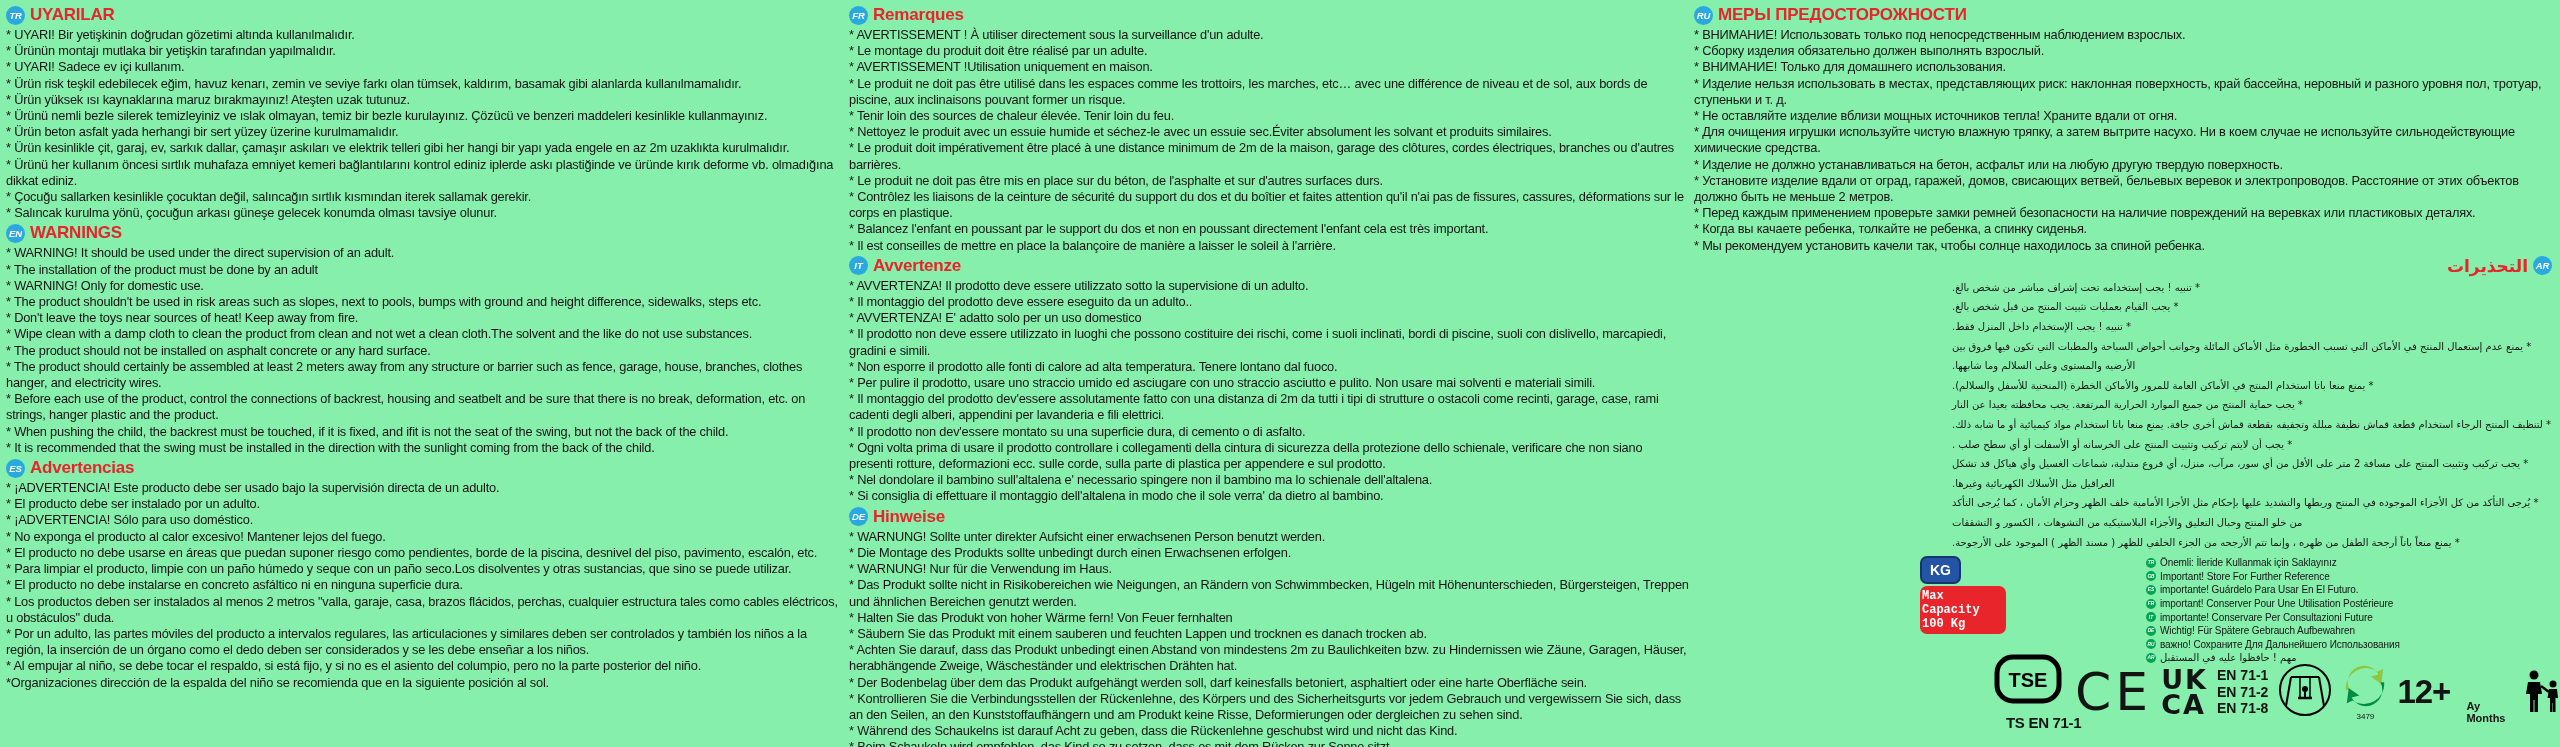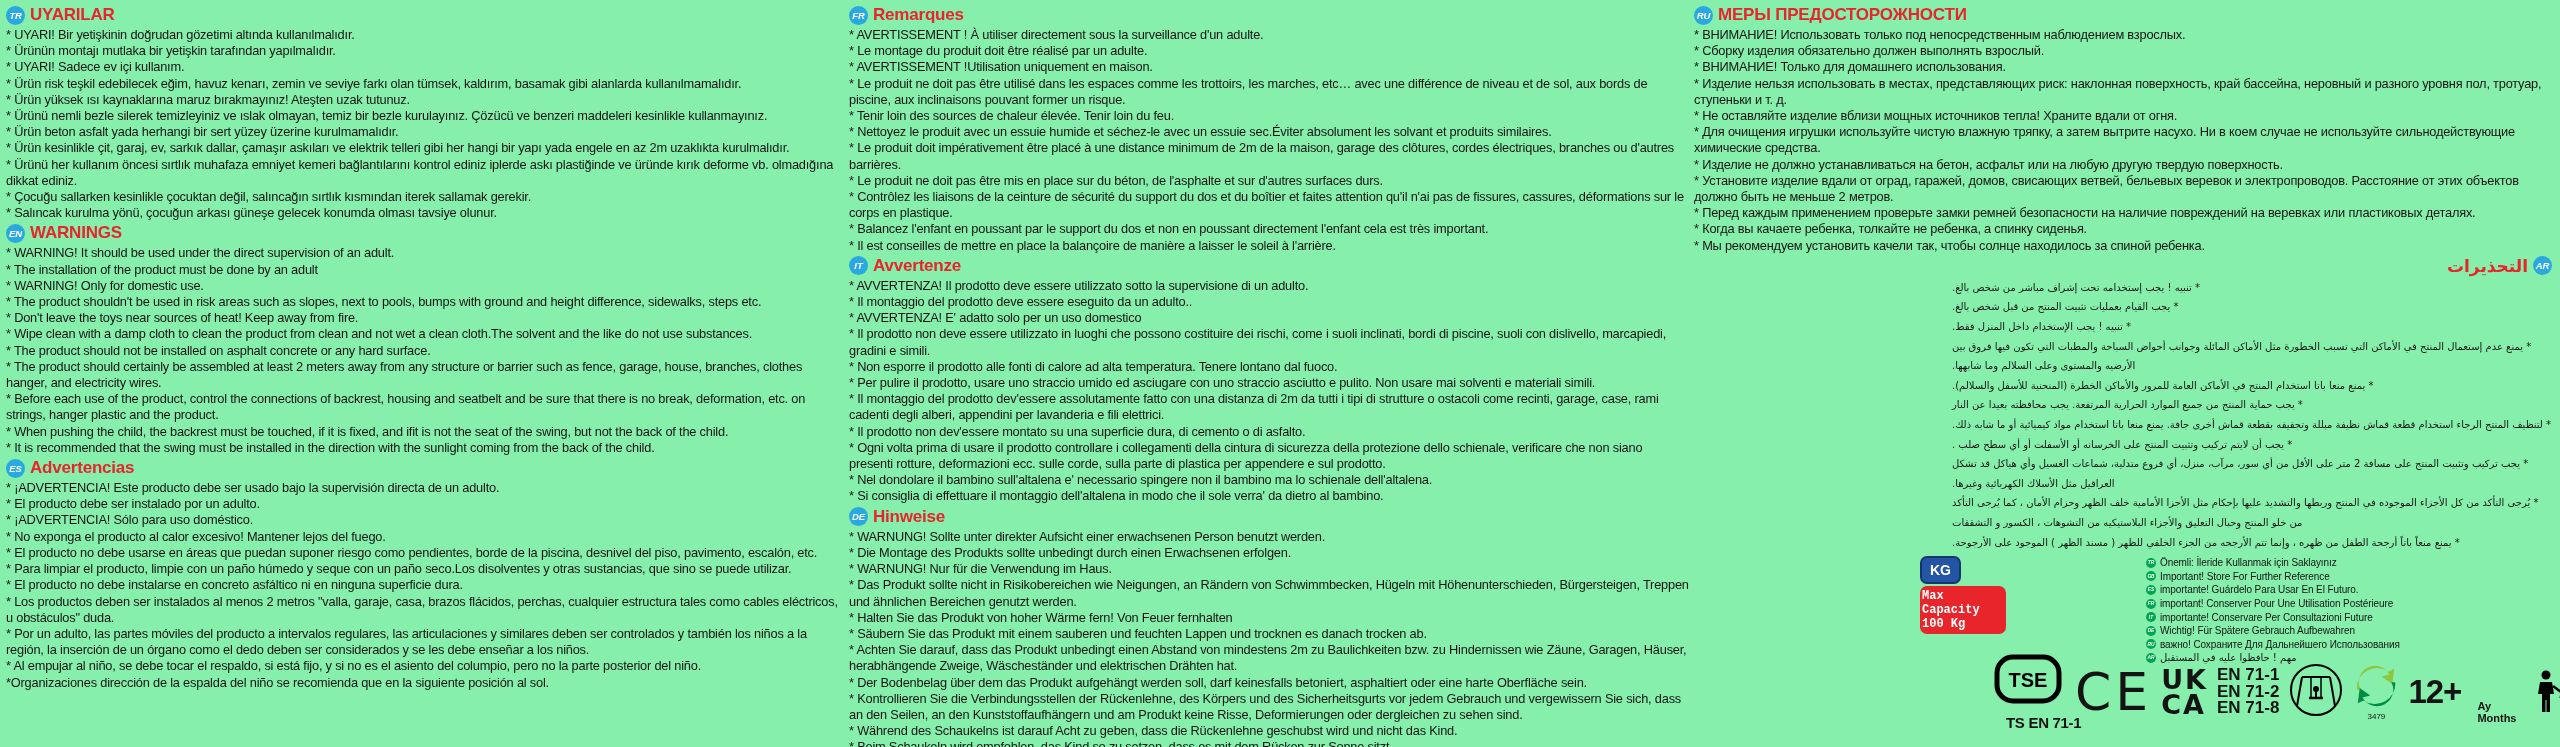--- a/index.html
+++ b/index.html
@@ -33,21 +33,21 @@
               align-items:center;justify-content:center;flex:0 0 auto;}
   .note-text{font-size:10px;letter-spacing:-0.1px;white-space:nowrap;}
   .note-row.rtl .note-text{font-family:"DejaVu Sans",sans-serif;}
   .logos{position:absolute;left:1990px;top:642px;display:flex;align-items:center;gap:9px;height:100px;}
   .logo-tse{text-align:center;width:76px;}
   .tse-std{font-size:15px;font-weight:700;letter-spacing:-0.3px;margin-top:1px;white-space:nowrap;margin-left:16px;}
   .logo-ce{font-size:52px;font-weight:400;letter-spacing:4px;line-height:52px;
            font-family:"DejaVu Sans",sans-serif;}
   .logo-ukca{font-size:27px;font-weight:700;line-height:25px;letter-spacing:2px;
              font-family:"DejaVu Sans",sans-serif;}
-  .en-stds{font-size:17px;font-weight:700;line-height:16.5px;white-space:nowrap;}
+  .en-stds{font-size:14px;font-weight:700;line-height:16.5px;white-space:nowrap;}
   .green-dot{text-align:center;}
   .gd-num{font-size:8px;line-height:8px;}
   .age{display:flex;align-items:center;gap:16px;}
   .age-num{font-size:33px;font-weight:700;letter-spacing:-1px;}
   .age-words{display:flex;flex-direction:column;font-size:11px;font-weight:700;line-height:12px;margin-top:40px;}
 </style>
 </head>
 <body>
 
 <div class="page">

